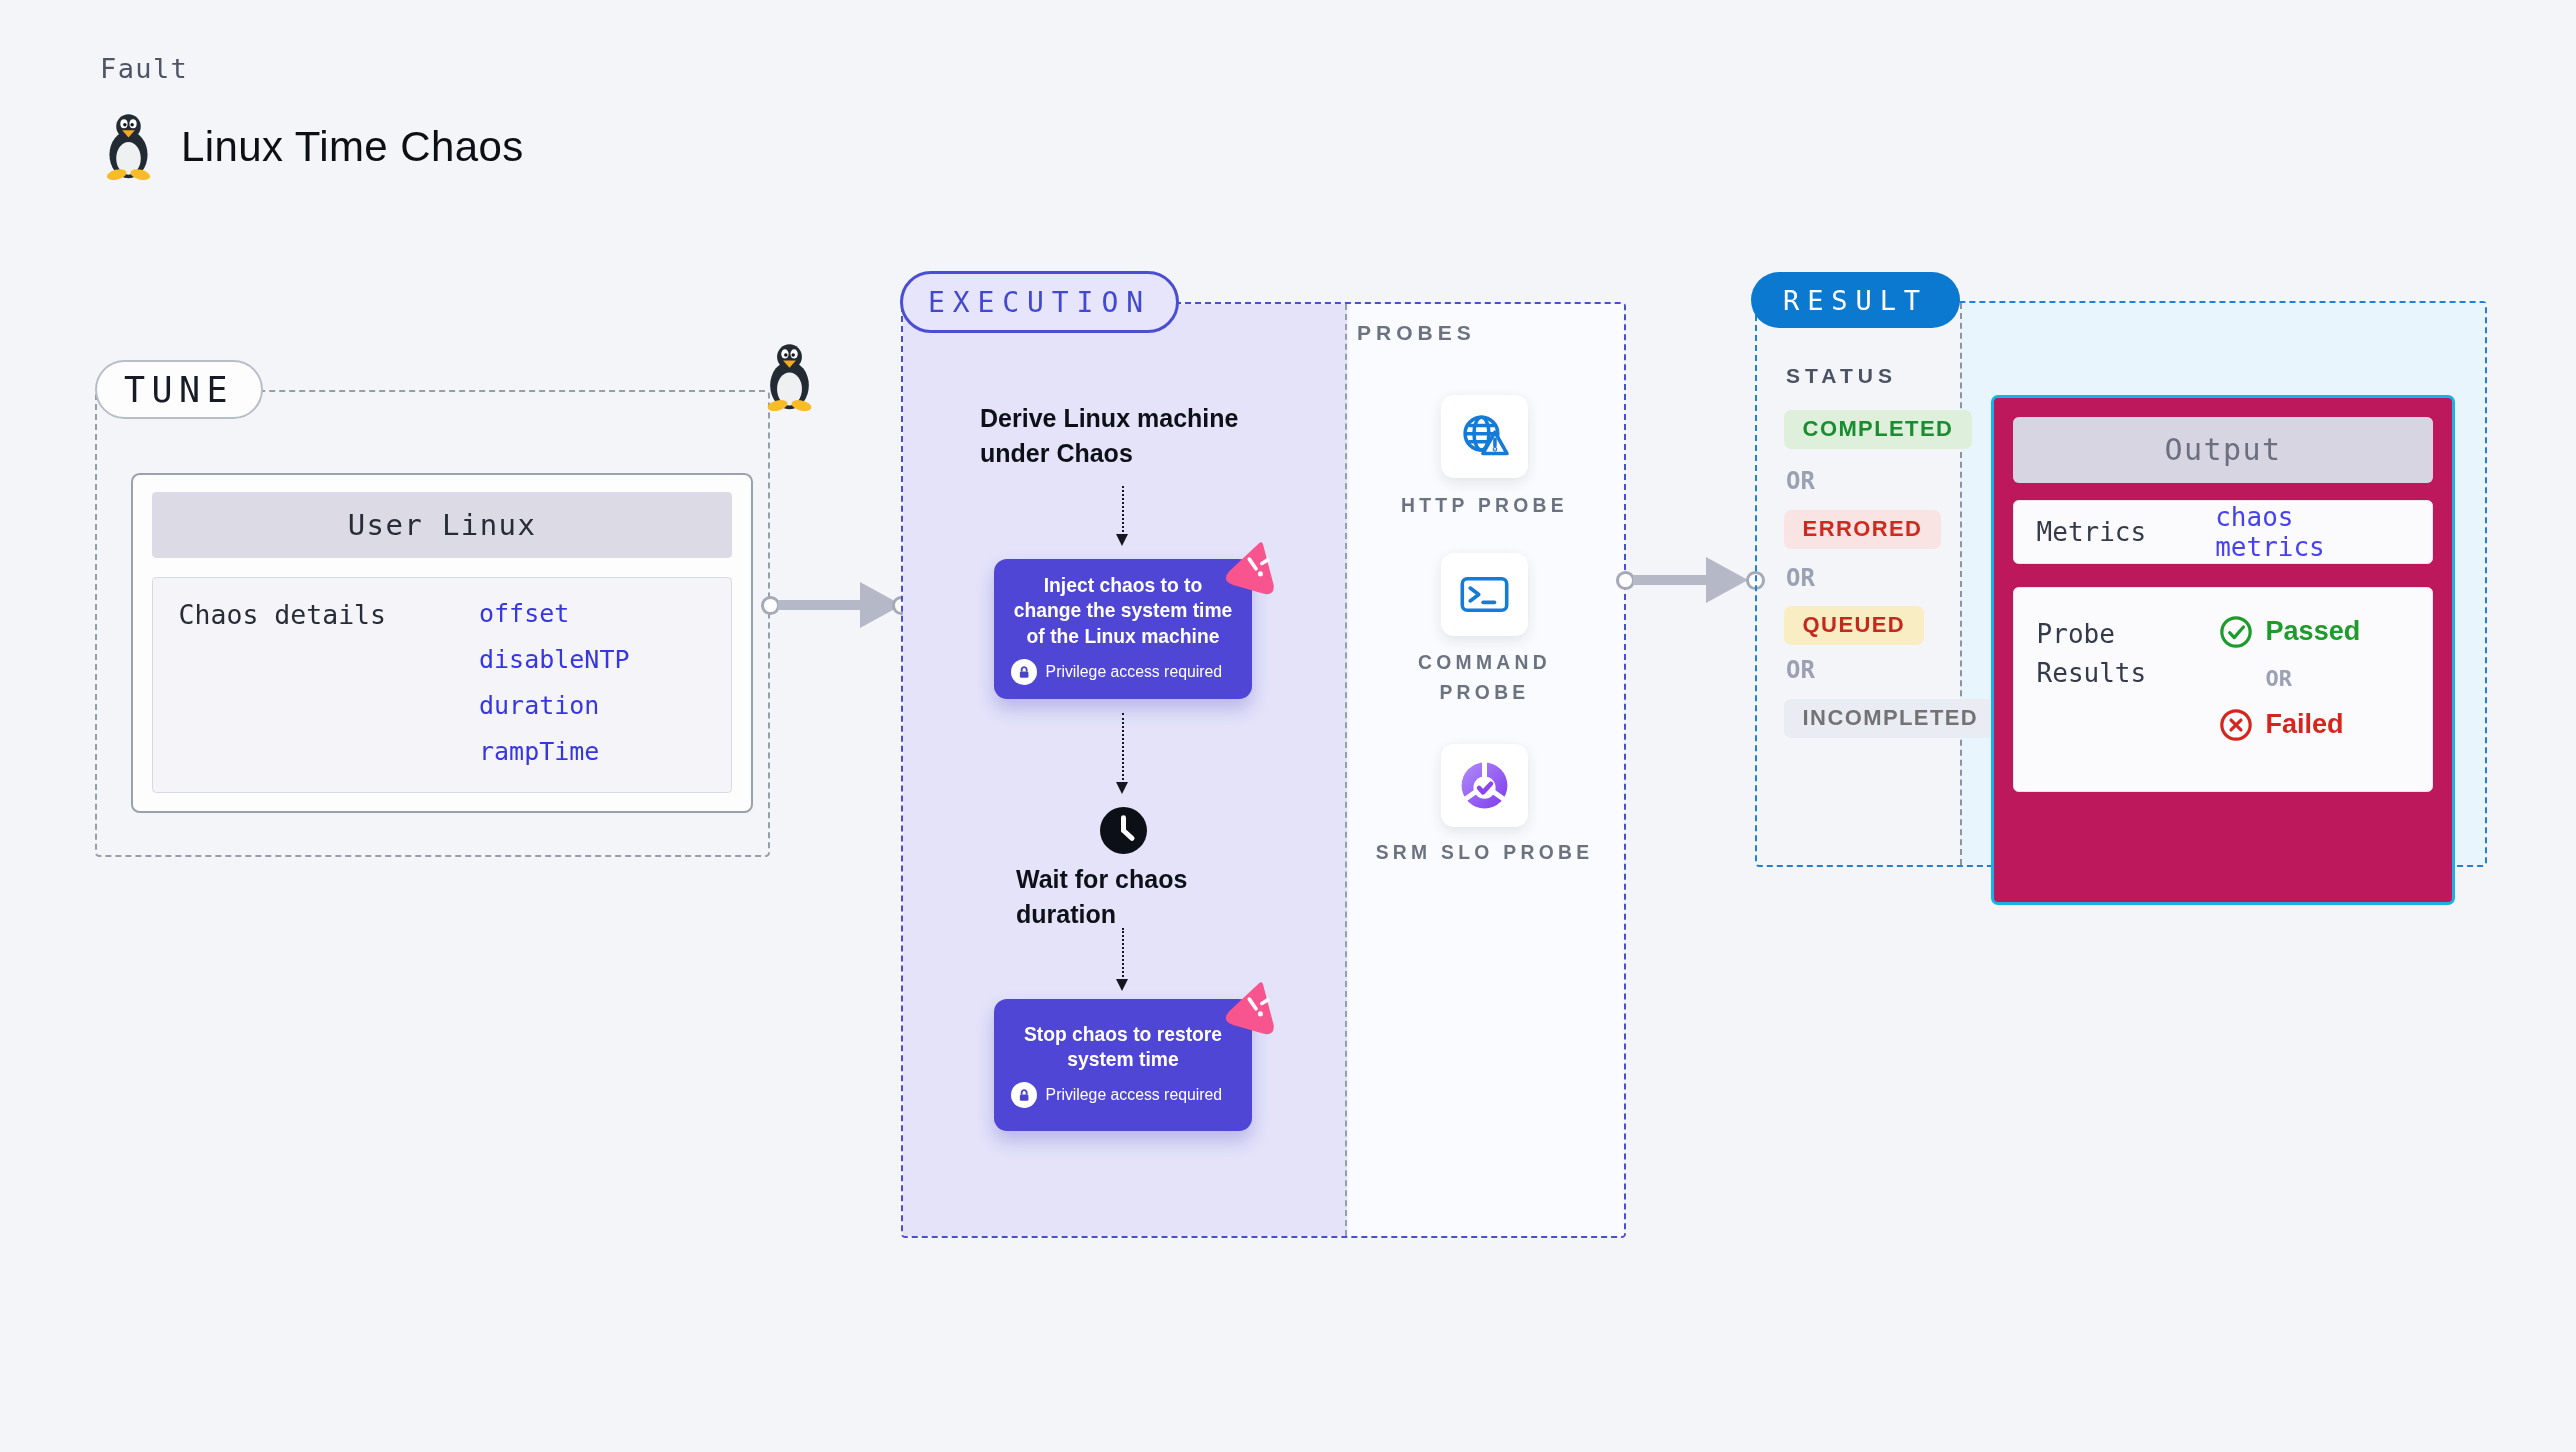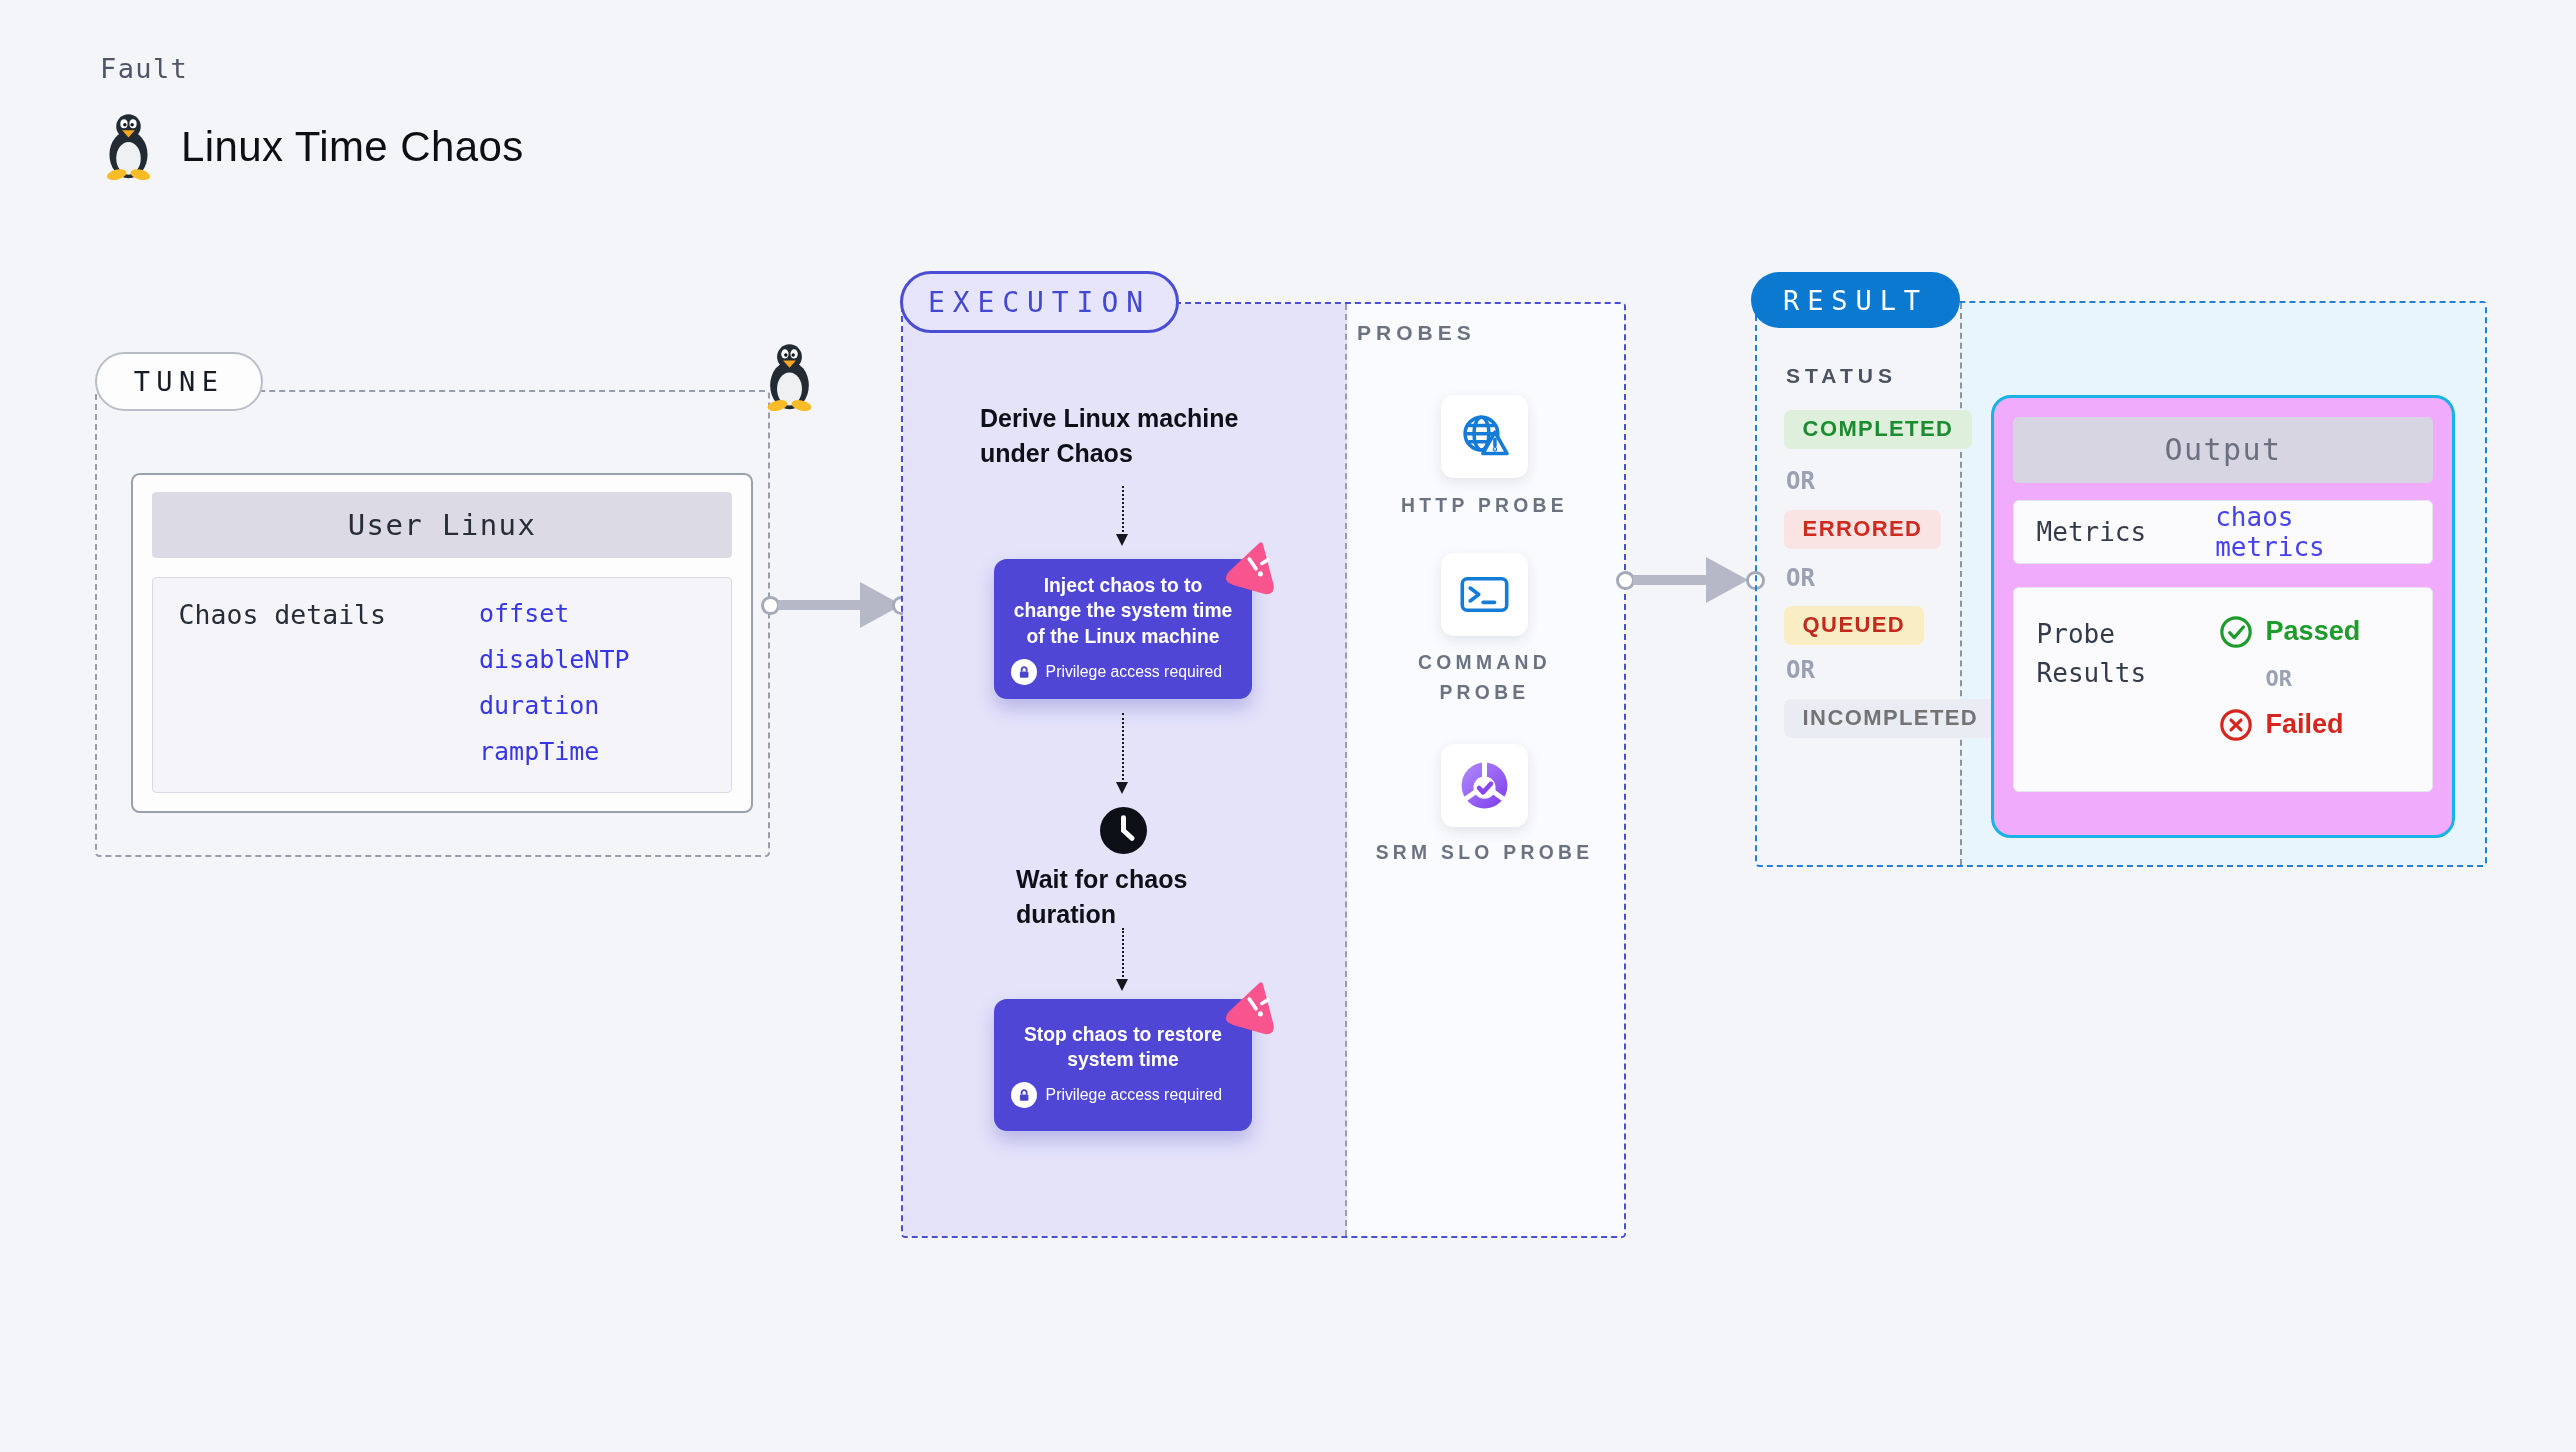--- a/index.html
+++ b/index.html
@@ -14,22 +14,22 @@
   .abs { position:absolute; }
 
   
   .kicker { left:100px; top:53px; font-size:27px; color:#4e5565; letter-spacing:1.4px; }
   .brand-row { left:100px; top:112px; display:flex; align-items:center; gap:24px; }
   .brand-row h1 { font-size:42px; font-weight:normal; color:#0c0f14; letter-spacing:0.4px; }
 
   
   .pill { display:flex; align-items:center; justify-content:center; border-radius:34px;
           font-family:"DejaVu Sans Mono", monospace; font-weight:normal; }
-  .tune-pill { left:95px; top:352px; width:168px; height:59px; background:#fdfdfe;
-               border:2.9px solid #b9bdc8; font-size:27px; letter-spacing:6.4px; color:#161b24; }
+  .tune-pill { left:95px; top:360px; width:168px; height:59px; background:#fdfdfe;
+               border:2.9px solid #b9bdc8; font-size:35px; letter-spacing:6.4px; color:#161b24; }
   .exec-pill { left:900px; top:271px; width:279px; height:62px; background:#e6e5fc;
                border:3.6px solid #4a4ed2; font-size:28px; letter-spacing:7.9px; color:#4348d0; }
   .result-pill { left:1751px; top:272px; width:209px; height:56px; background:#0b79d0;
                  font-size:27px; letter-spacing:7.9px; color:#ffffff; }
 
   
   .tune-box { left:95px; top:390px; width:675px; height:467px;
               border:2.1px dashed #989ea9; border-radius:4.3px; }
   .user-inputs { left:131px; top:473px; width:622px; height:340px; background:#fdfdfe;
                  border:2.9px solid #99a1ad; border-radius:8.6px; padding:17px 18.6px; }
@@ -81,22 +81,22 @@
   .status-heading { left:1786px; top:364px; font-size:21px; font-weight:bold; letter-spacing:5px; color:#4b5262; }
   .badge { position:absolute; left:1784px; padding:6.4px 18.6px; border-radius:7.2px;
            font-size:22px; font-weight:bold; letter-spacing:1.4px; white-space:nowrap; }
   .badge.completed { background:#def0db; color:#1b8c2f; }
   .badge.errored { background:#fae4e3; color:#ce2a20; }
   .badge.queued { background:#f9edc3; color:#c3291d; }
   .badge.incompleted { background:#eaecf3; color:#737373; }
   .or-sep { position:absolute; left:1786px; font-size:24px; font-weight:bold; color:#9aa1b3;
             font-family:"DejaVu Sans Mono", monospace; }
 
-  .output-box { left:1991px; top:395px; width:464px; height:443px; background:#f0abfc;
-                border:3.6px solid #17b2e6; border-radius:20px; padding:18.6px; }
+  .output-box { left:1991px; top:395px; width:464px; height:510px; background:#be185d;
+                border:3.6px solid #17b2e6; border-radius:7px; padding:18.6px; }
   .output-header { height:66px; background:#d7d5e2; border-radius:5.7px; display:flex;
                    align-items:center; justify-content:center; font-size:30px; color:#6a7080; letter-spacing:1.4px; }
   .metrics-row { margin-top:17px; height:64px; background:#fbfbfd; border:1.4px solid #e4e6ee;
                  border-radius:5.7px; display:flex; align-items:center; padding:0 23px; }
   .metrics-row .m-label { font-size:26px; color:#333a49; }
   .metrics-row .m-value { font-size:26px; color:#4742ee; margin-left:69px; cursor:pointer; }
   .proberes-row { margin-top:23px; height:205px; background:#fbfbfd; border:1.4px solid #e4e6ee;
                   border-radius:5.7px; display:flex; padding:27px 23px 0 23px; }
   .proberes-row .m-label { font-size:26px; color:#333a49; width:156px; line-height:1.5; }
   .results-col { margin-left:26px; display:flex; flex-direction:column; }

